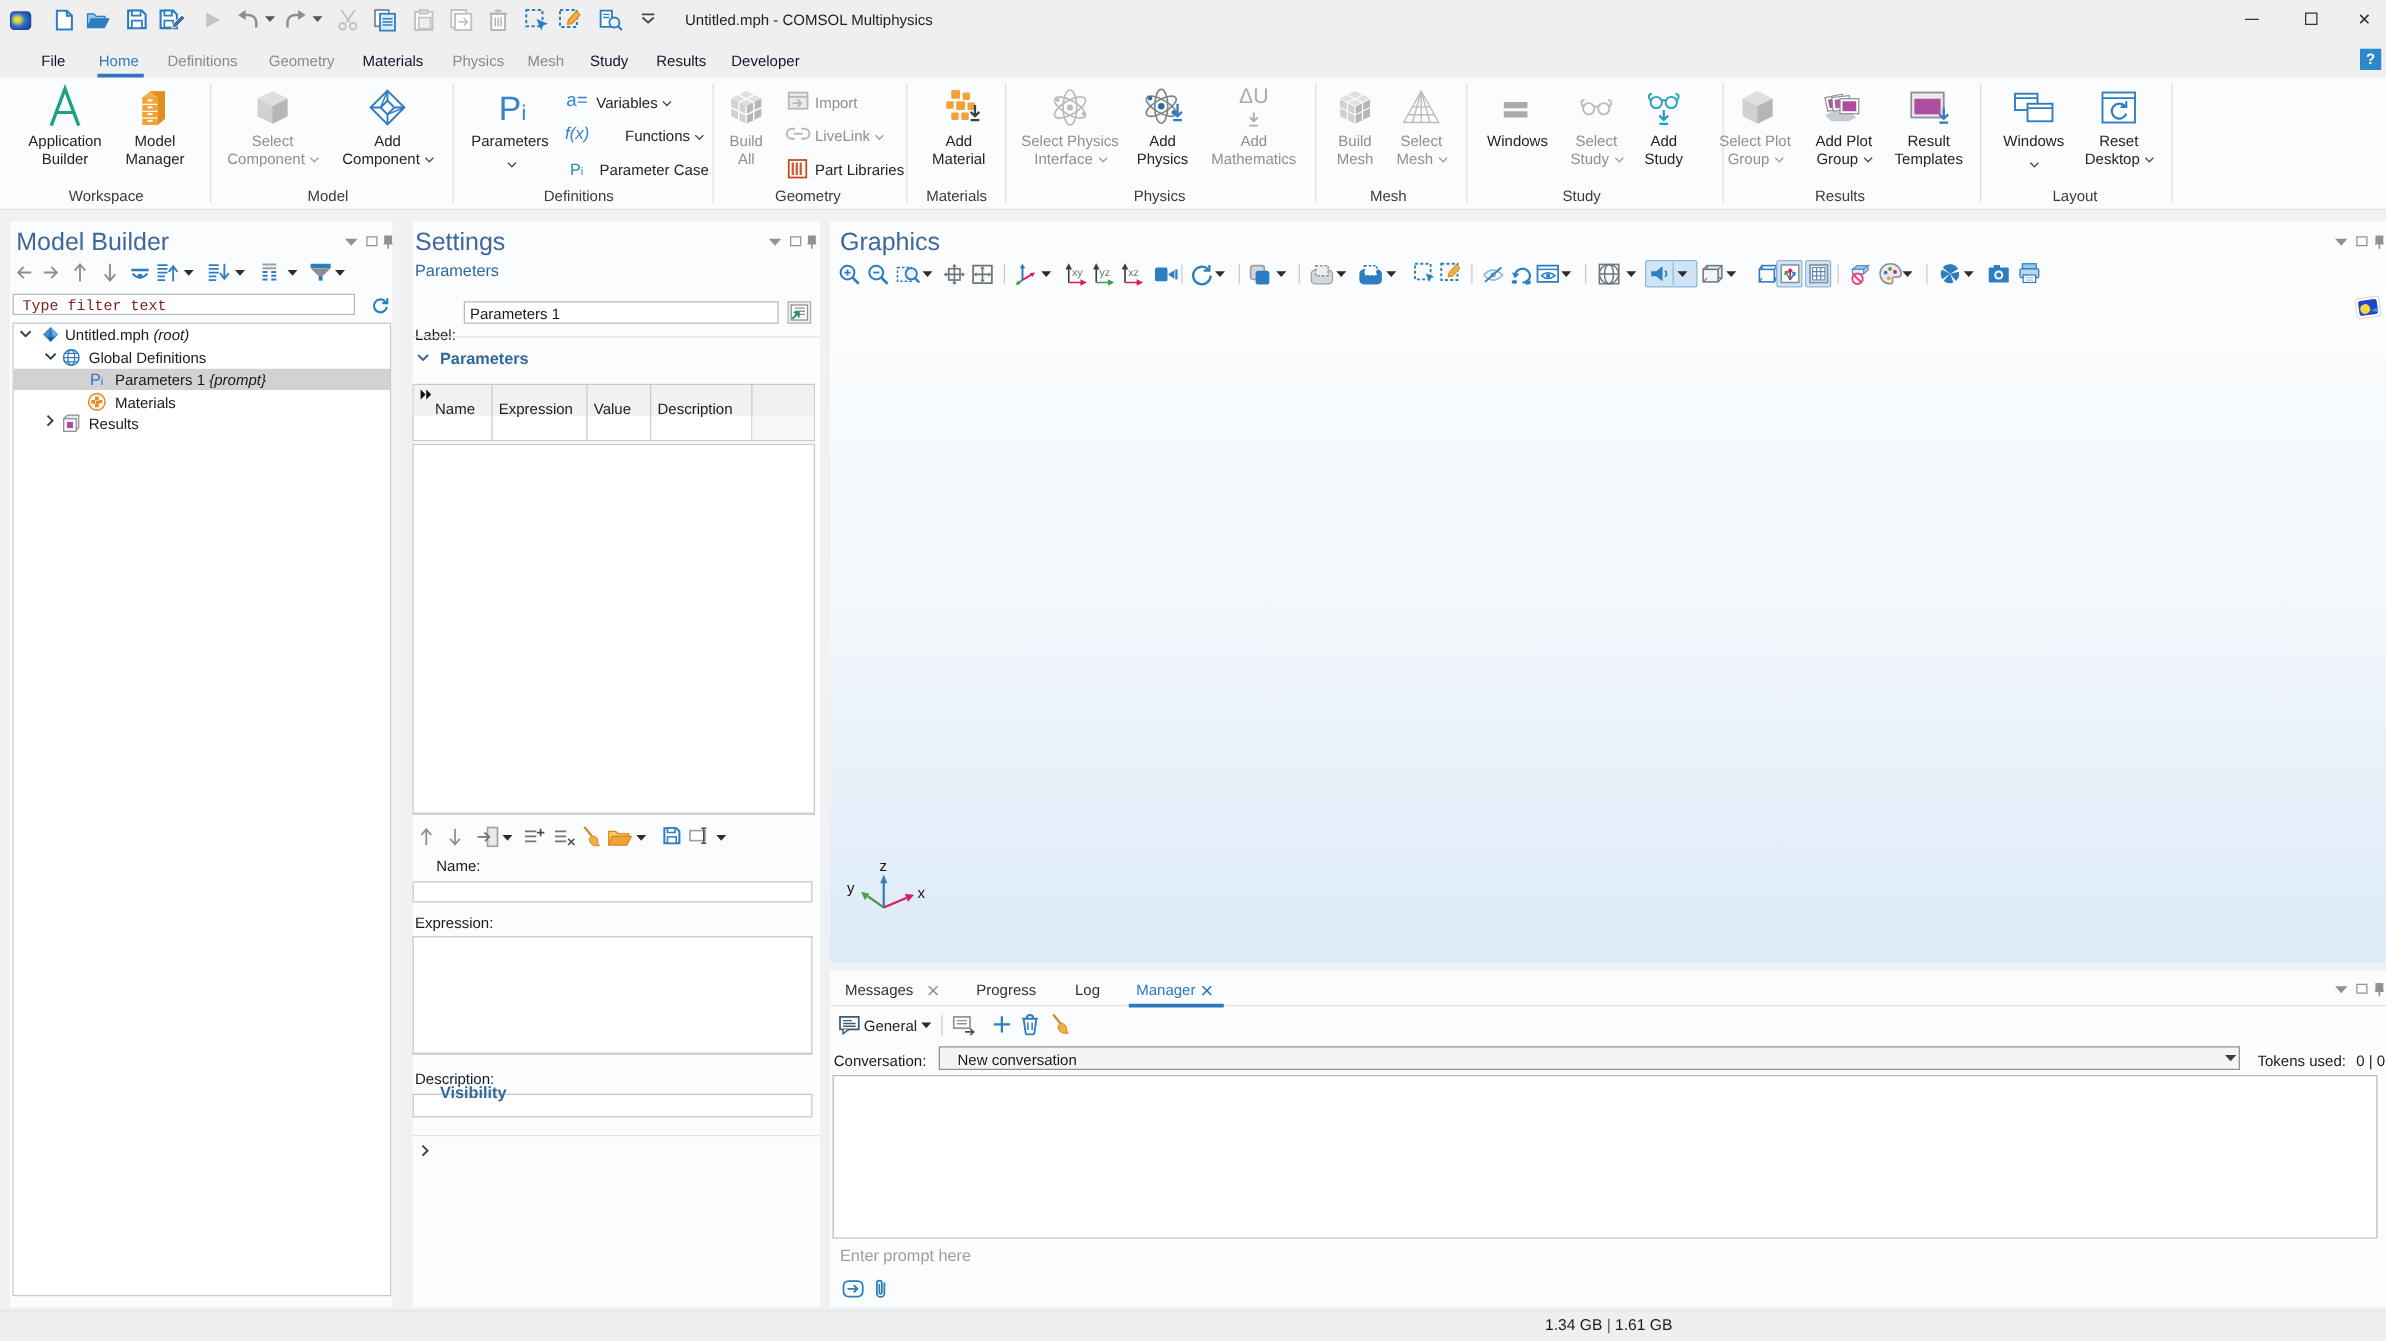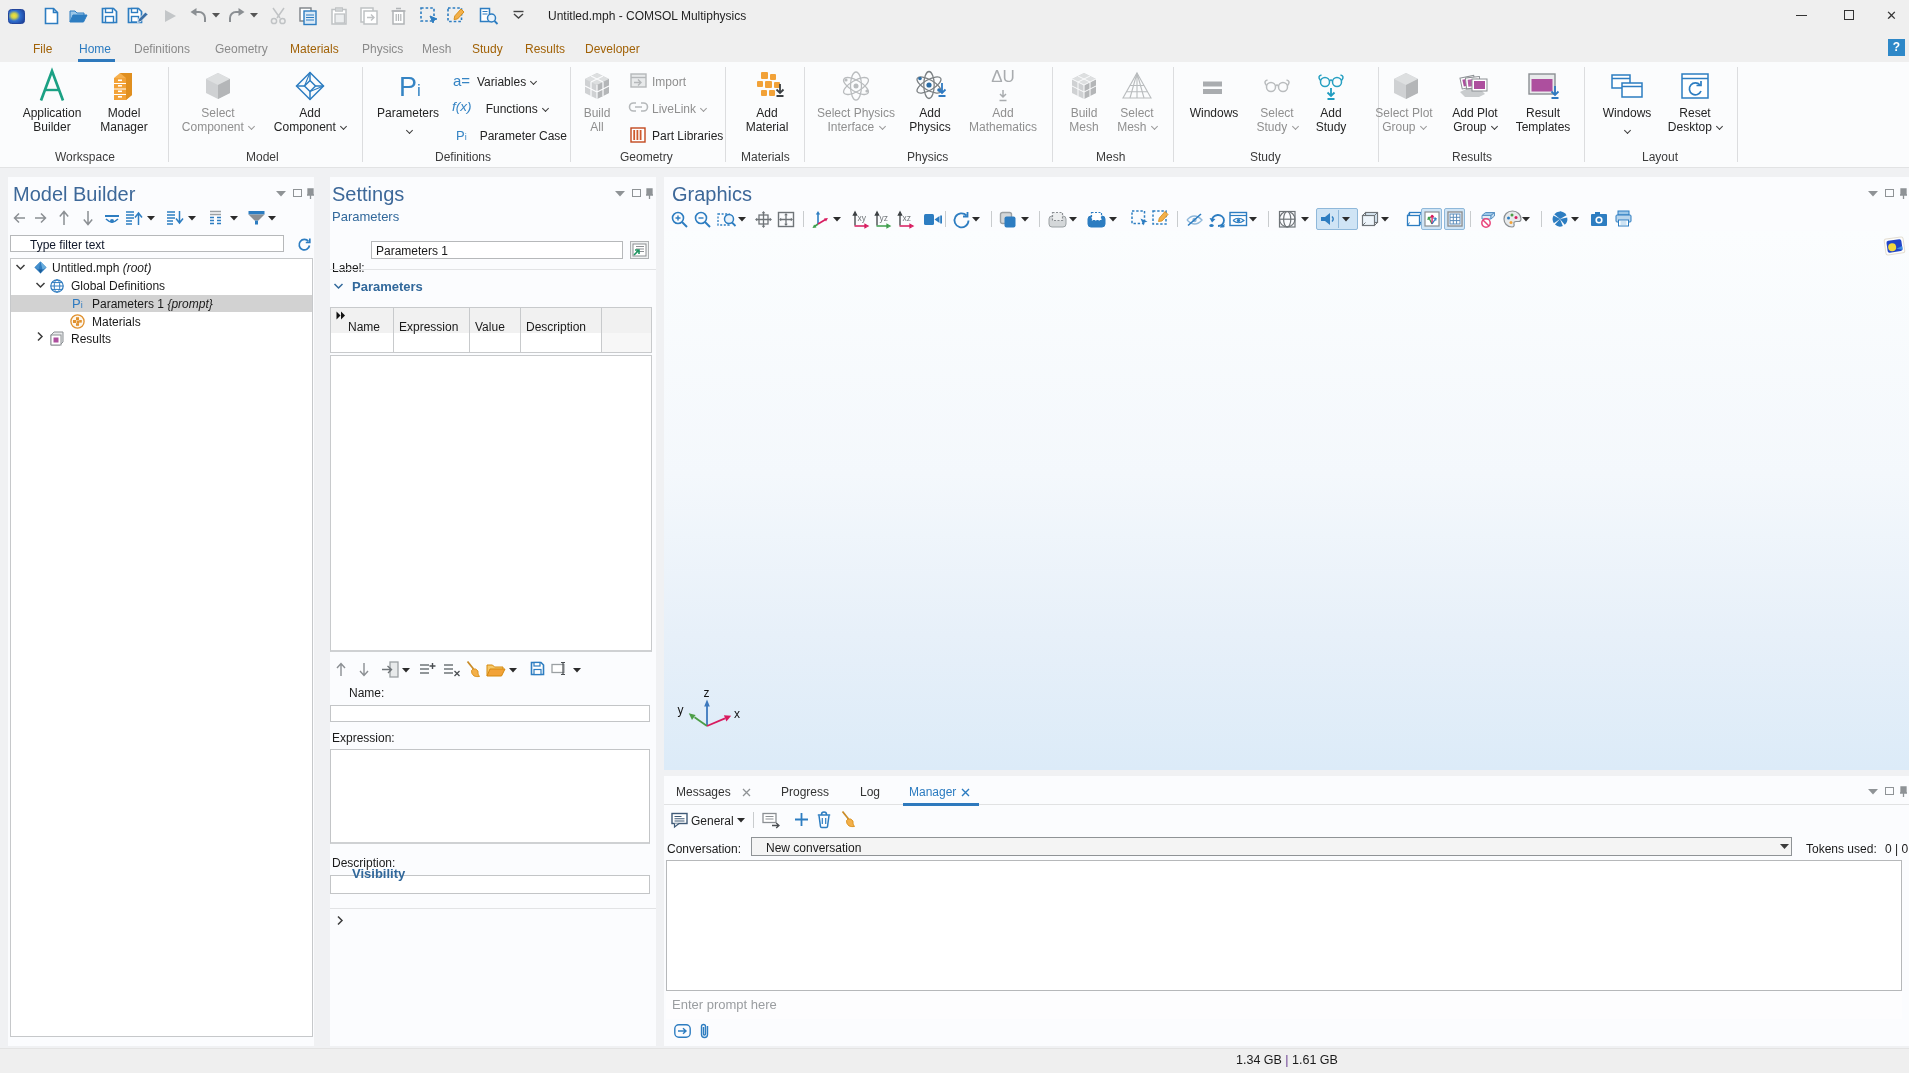--- a/index.html
+++ b/index.html
@@ -11,21 +11,21 @@
 #ribbon { left:0; top:62px; width:1909px; height:106px; background:#fbfcfd; border-bottom:1px solid #e2e3e4; }
 .menuitem { position:absolute; top:35px; height:28px; line-height:28px; }
 .rsep { position:absolute; top:67px; height:95px; width:1px; background:#dcdddf; }
 .rlabel { position:absolute; top:150px; color:#3b3b3b; font-size:12px; }
 .rtext { position:absolute; text-align:center; color:#242424; line-height:14px; }
 .rtext.dis { color:#8f8f8f; }
 .panel { position:absolute; background:#fbfcfe; }
 .ptitle { position:absolute; color:#3d6899; font-size:20px; }
 #statusbar { left:0; top:1048px; width:1909px; height:25px; background:#efefef; border-top:1px solid #e3e3e3; }
 .gray { color:#8a8a8a; }
-.dark { color:#a16207; }
+.dark { color:#0f172a; }
 .ibox { position:absolute; background:#fff; border:1px solid #b6b8ba; }
 .icon { position:absolute; }
 svg { display:block; overflow:visible; }
 .seclabel { position:absolute; color:#31689b; font-size:13px; font-weight:bold; }
 .chev { display:inline-block; width:5px; height:5px; border-right:1.4px solid #3c3c3c; border-bottom:1.4px solid #3c3c3c; transform:rotate(45deg); vertical-align:2px; margin-left:2px; }
 .chev.g { border-color:#9a9a9a; }
 </style>
 </head>
 <body>
 <div id="app">
@@ -209,21 +209,21 @@
       </g>
     </svg>
     <div class="rtext" style="left:265px;top:106px;width:90px;">Add<br>Component <span class="chev"></span></div>
 
     <div class="abs" style="left:398px;top:72px;width:24px;height:30px;color:#3584c4;font-size:27px;text-align:center;">P<span style="font-size:17px;">i</span></div>
     <div class="rtext" style="left:363px;top:106px;width:90px;">Parameters</div>
     <div class="abs" style="left:405px;top:124px;"><span class="chev"></span></div>
     <div class="abs" style="left:453px;top:72px;width:22px;height:16px;color:#3584c4;font-size:15px;">a=</div>
     <div class="rtext" style="left:477px;top:75px;width:70px;text-align:left;">Variables <span class="chev"></span></div>
     <div class="abs" style="left:452px;top:99px;width:28px;height:16px;color:#3584c4;font-size:13.5px;font-style:italic;">f(x)</div>
-    <div class="rtext" style="left:478px;top:102px;width:70px;text-align:right;">Functions <span class="chev"></span></div>
+    <div class="rtext" style="left:500px;top:102px;width:70px;text-align:left;">Functions <span class="chev"></span></div>
     <div class="abs" style="left:456px;top:128px;width:20px;height:16px;color:#3584c4;font-size:13px;">P<span style="font-size:9px;">i</span></div>
     <div class="rtext" style="left:477px;top:129px;width:90px;text-align:right;">Parameter Case</div>
 
     <svg class="icon" style="left:581px;top:70px;" width="32" height="32" viewBox="0 0 32 32">
       <path d="M16 3 L28 9 V23 L16 29 L4 23 V9 Z" fill="#cfd1d3"></path>
       <path d="M16 3 L28 9 L16 15 L4 9 Z" fill="#dddfe0"></path>
       <path d="M16 15 L28 9 V23 L16 29 Z" fill="#b4b6b8"></path>
       <g stroke="#fbfcfd" stroke-width="1.2" fill="none">
         <path d="M10 6 L22 12 M22 6 L10 12 M4 16 L16 22 M16 22 L28 16 M10 12 V26 M22 12 V26 M16 15 V29"></path>
       </g>
@@ -445,21 +445,21 @@
     <svg class="icon" style="left:248px;top:210px;" width="17" height="16" viewBox="0 0 17 16">
       <rect x="0.5" y="1" width="16" height="3.5" fill="#2d7dc1"></rect>
       <path d="M0.5 4.5 H16.5 L10.5 10.5 H6.5 Z" fill="#8b8f93"></path>
       <rect x="7" y="10.5" width="3" height="4" fill="#2d7dc1"></rect>
     </svg>
     <svg class="icon" style="left:268px;top:216px;" width="8" height="5">
         <path d="M0 0 h8 l-4 4.5 z" fill="#2b2b2b"></path>
       </svg>
 
     <div class="ibox" style="left:10px;top:235px;width:274px;height:17px;"></div>
-    <div class="abs" style="left:30px;top:238px;color:#0f172a;">Type filter text</div>
+    <div class="abs" style="left:18px;top:238px;color:#7f1d1d;font-family:Liberation Mono, monospace;">Type filter text</div>
     <svg class="icon" style="left:297px;top:237px;" width="14" height="14" viewBox="0 0 14 14">
       <path d="M11.5 4.5 a5.2 5.2 0 1 0 1 4" fill="none" stroke="#2d7dc1" stroke-width="1.7"></path>
       <path d="M12.8 1.5 v4 h-4" fill="none" stroke="#2d7dc1" stroke-width="1.7"></path>
     </svg>
 
     <div class="abs" style="left:10px;top:258px;width:303px;height:779px;background:#fff;border:1px solid #c6c8ca;"></div>
 
     <div class="abs" style="left:11px;top:295px;width:301px;height:17px;background:#d2d2d2;"></div>
 
     <svg class="icon" style="left:16px;top:264px;" width="9" height="6">

